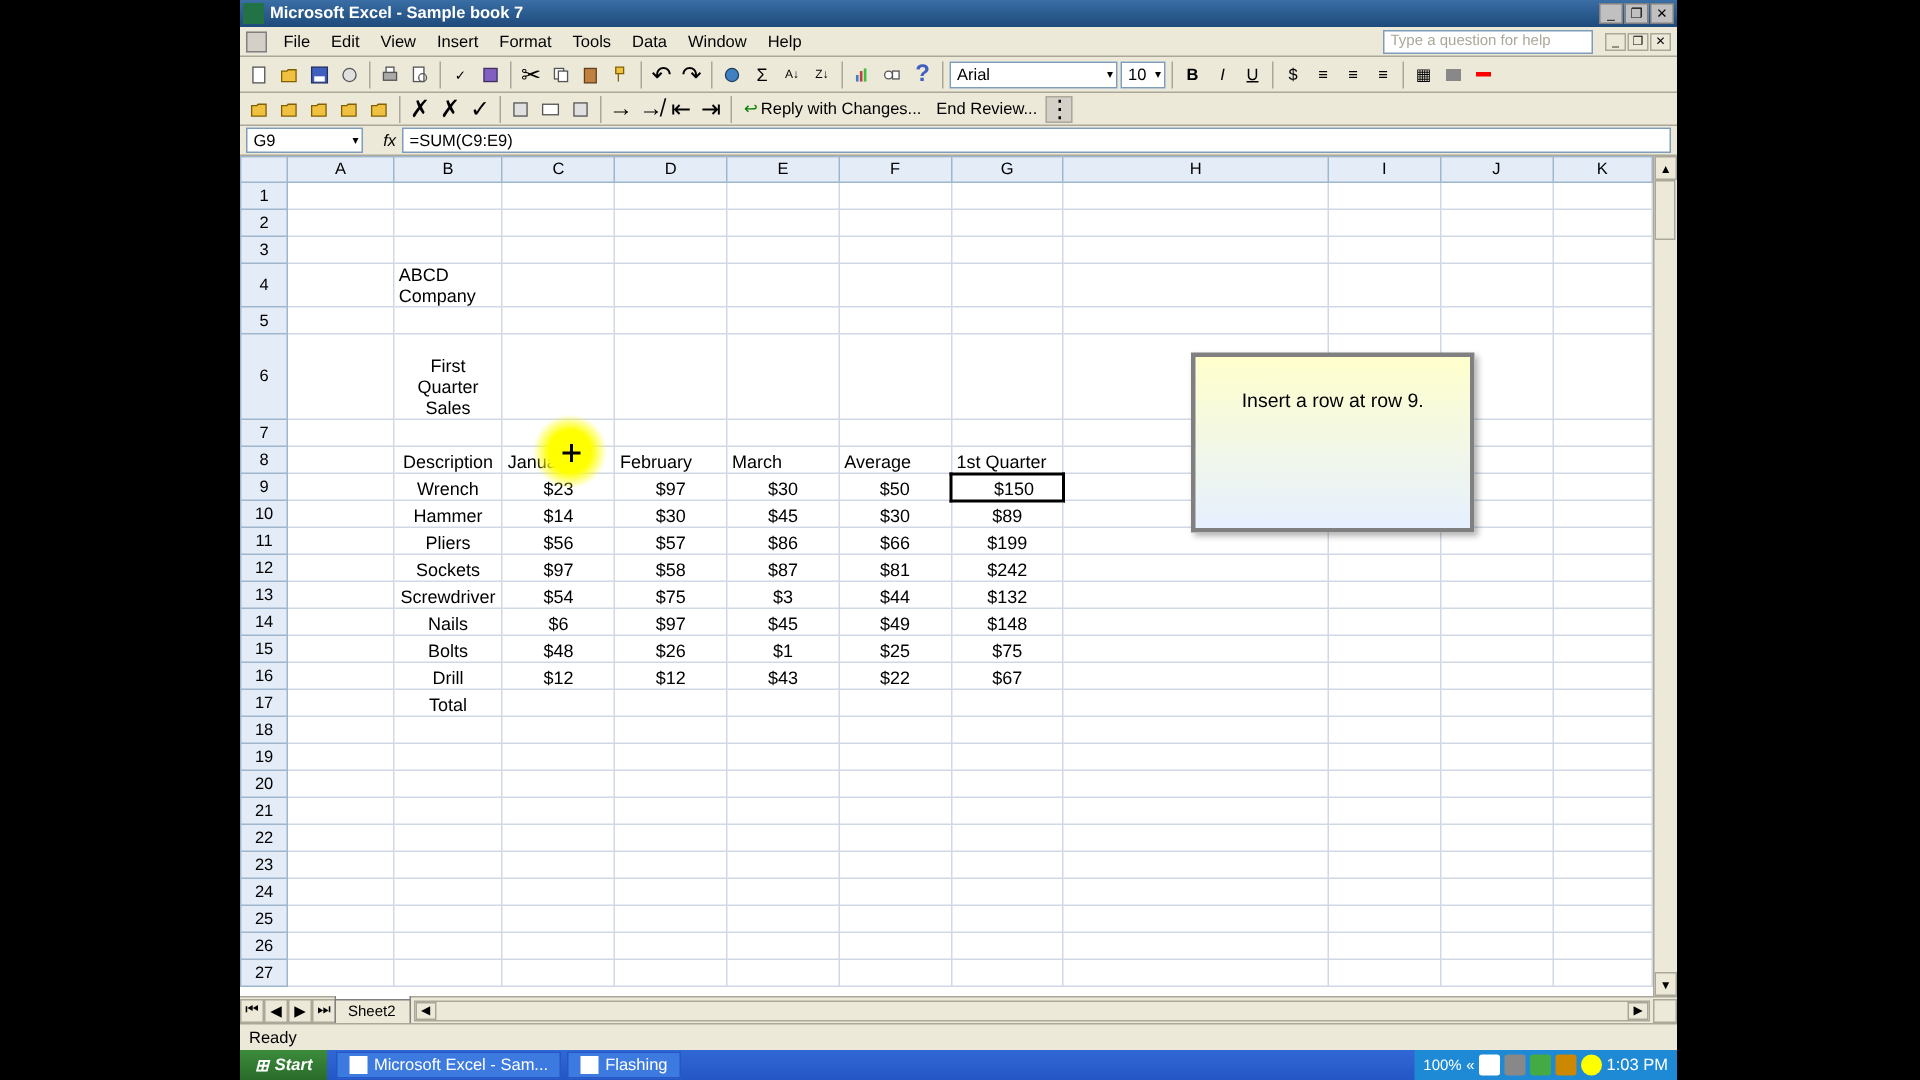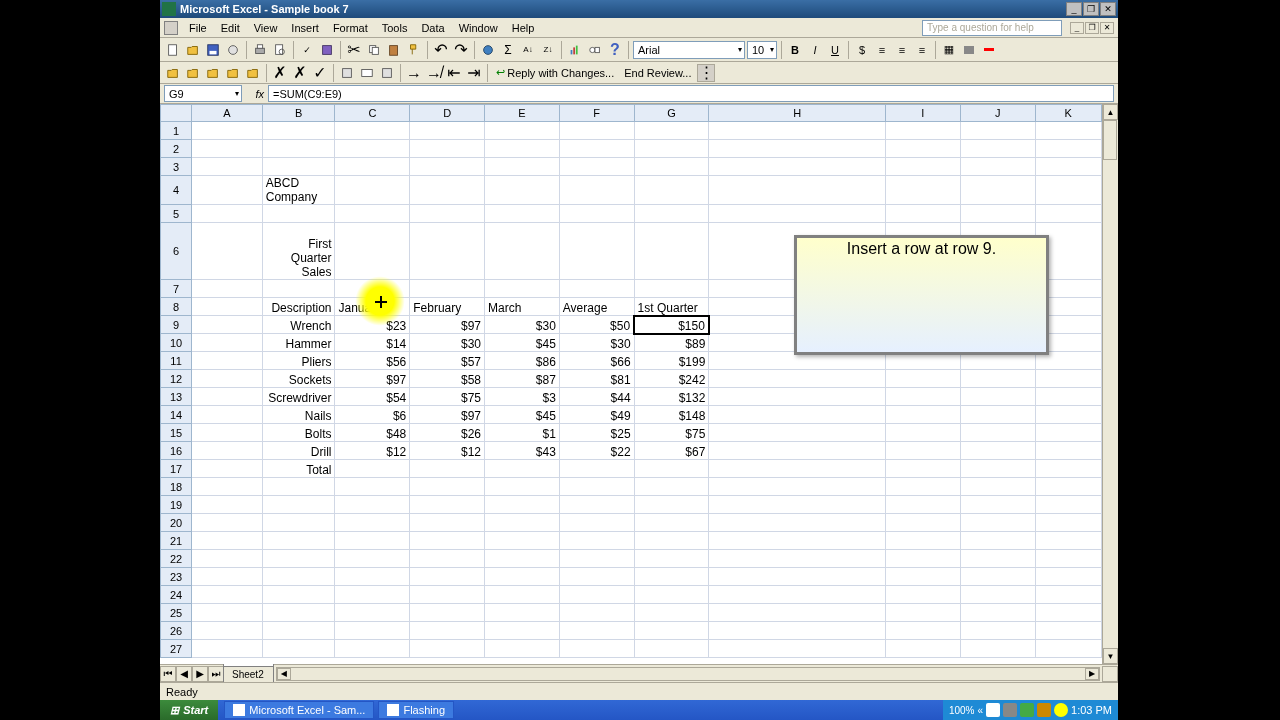--- a/index.html
+++ b/index.html
@@ -31,32 +31,32 @@
 .namebox::after { content: "▾"; position: absolute; right: 2px; font-size: 8px; }
 .fxlabel { width: 18px; text-align: right; font-style: italic; margin: 0 4px; }
 .fxinput { flex: 1; height: 17px; border: 1px solid #7f9db9; background: #fff; padding: 0 4px; display: flex; align-items: center; }
 .sheet-area { flex: 1; background: #fff; position: relative; overflow: hidden; display: flex; }
 .grid { flex: 1; position: relative; }
 table.cells { border-collapse: collapse; width: 100%; table-layout: fixed; }
 .corner { width: 30px; height: 17px; background: #e4ecf7; border: 1px solid #9eb6ce; }
 th.colh { height: 17px; background: #e4ecf7; border: 1px solid #9eb6ce; font-size: 11px; font-weight: normal; text-align: center; }
 td.rowh { width: 30px; background: #e4ecf7; border: 1px solid #9eb6ce; font-size: 11px; text-align: center; }
 td.cell { border: 1px solid #d0d7e5; height: 18px; font-size: 12px; padding: 0 3px; vertical-align: bottom; }
-td.cell.r { text-align: right; }
+td.cell.r { text-align: center; }
 td.cell.l { text-align: left; }
 td.cell.sel { border: 2px solid #000 !important; padding-left: 12px; }
 .highlight-circle { position: absolute; width: 50px; height: 50px; background: radial-gradient(circle, #ffff00 40%, rgba(255,255,0,0) 70%); border-radius: 50%; pointer-events: none; z-index: 50; }
 .cursor-cross { position: absolute; z-index: 51; width: 16px; height: 16px; pointer-events: none; }
 .cursor-cross::before, .cursor-cross::after { content: ""; position: absolute; background: #000; }
 .cursor-cross::before { width: 2px; height: 12px; left: 7px; top: 2px; }
 .cursor-cross::after { width: 12px; height: 2px; left: 2px; top: 7px; }
 .vscroll { width: 16px; background: #ece9d8; border-left: 1px solid #aca899; position: relative; }
 .vscroll .arr { height: 16px; background: #ece9d8; border: 1px solid #aca899; display: flex; align-items: center; justify-content: center; font-size: 8px; cursor: pointer; }
 .vscroll .thumb { position: absolute; top: 16px; width: 14px; height: 40px; background: #ece9d8; border: 1px solid #aca899; left: 0; }
-.note { position: absolute; width: 255px; height: 120px; background: linear-gradient(to bottom, #ffffcc, #e6f0ff); border: 3px solid #808080; box-shadow: 2px 2px 4px rgba(0,0,0,0.3); padding: 2px 8px 8px; font-size: 16px; text-align: center; z-index: 40; }
+.note { position: absolute; width: 189px; height: 120px; background: linear-gradient(to bottom, #ffffcc, #e6f0ff); border: 3px solid #808080; box-shadow: 2px 2px 4px rgba(0,0,0,0.3); padding: 21px 8px 8px; font-size: 13px; text-align: center; z-index: 40; }
 .tabs { height: 18px; background: #ece9d8; display: flex; align-items: center; border-top: 1px solid #aca899; font-size: 10px; }
 .tabs .nav { width: 16px; height: 16px; display: flex; align-items: center; justify-content: center; border: 1px solid #aca899; cursor: pointer; }
 .tabs .tab { padding: 0 8px; border: 1px solid #808080; border-bottom: none; background: #ece9d8; margin-left: -1px; cursor: pointer; height: 16px; display: flex; align-items: center; }
 .tabs .tab.active { background: #fff; font-weight: bold; }
 .tabs .hscroll { flex: 1; background: #ece9d8; border: 1px solid #aca899; height: 14px; margin: 0 2px; position: relative; display: flex; }
 .tabs .hscroll .harr { width: 14px; display: flex; align-items: center; justify-content: center; font-size: 8px; background: #ece9d8; border: 1px solid #aca899; }
 .status { height: 18px; background: #ece9d8; border-top: 1px solid #aca899; display: flex; align-items: center; padding: 0 6px; font-size: 11px; }
 .taskbar { position: absolute; left: 160px; bottom: 0; width: 958px; height: 20px; background: linear-gradient(to bottom, #3168d5, #2456c5); display: flex; align-items: center; font-size: 11px; }
 .taskbar .start { background: linear-gradient(to bottom, #3c8b3c, #2a6b2a); color: #fff; height: 20px; padding: 0 10px; display: flex; align-items: center; font-weight: bold; font-style: italic; cursor: pointer; }
 .taskbar .tbitem { background: #3c7ae0; color: #fff; height: 18px; margin: 1px 2px; padding: 0 8px; display: flex; align-items: center; border: 1px solid #2456c5; cursor: pointer; }

